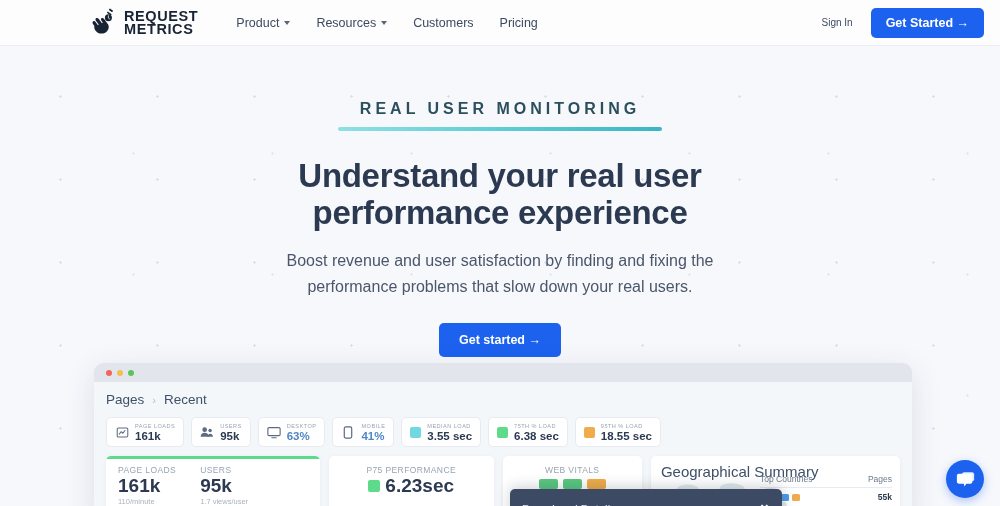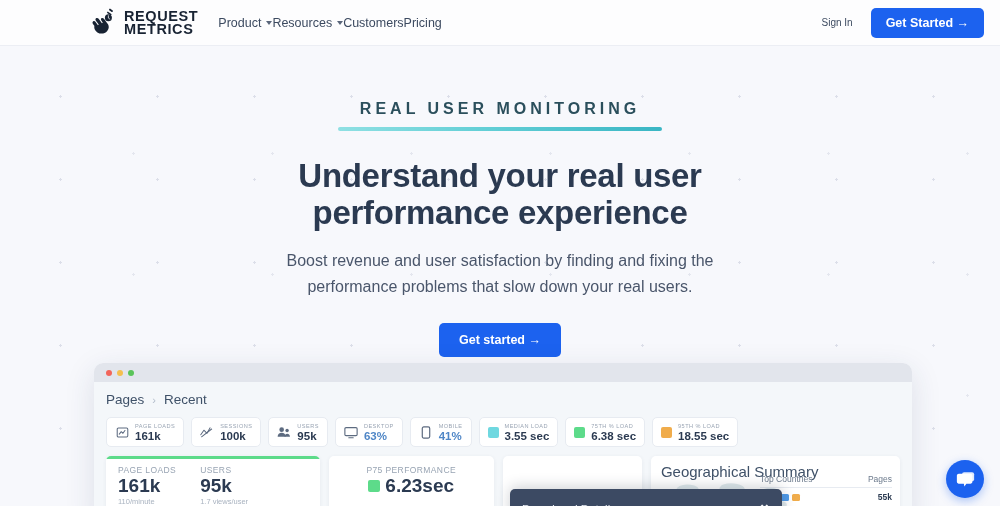--- a/index.html
+++ b/index.html
@@ -35,21 +35,21 @@
   .logo-text {
     margin-left: 6px;
     font-weight: 700;
     font-size: 14.5px;
     line-height: 13px;
     letter-spacing: .6px;
     color: #182333;
   }
   .logo-text span { display: block; }
 
-  .nav { display: flex; align-items: center; margin-left: 20px; }
+  .nav { display: flex; align-items: center; margin-left: 38px; gap: 26px; }
   .nav-item {
     font-size: 12.5px; color: #3c4a60; display: flex; align-items: center; gap: 5px;
     cursor: pointer; white-space: nowrap;
   }
   .caret { width: 0; height: 0; border-left: 3.5px solid transparent; border-right: 3.5px solid transparent; border-top: 4.5px solid #59657a; display:inline-block; }
 
   .header-right { margin-left: auto; margin-right: 16px; display: flex; align-items: center; gap: 18px; }
   .signin { font-size: 10px; color: #3c4a60; cursor: pointer; }
   .btn-primary {
     background: #1c62ef; color: #fff; font-size: 12.5px; font-weight: 600;
@@ -251,32 +251,20 @@
               <rect x="1.5" y="2.5" width="13" height="11" rx="1.5"></rect>
               <path d="M4 10l2.5-3 2 2L11 5.5" stroke-linecap="round" stroke-linejoin="round"></path>
             </svg>
           </span>
           <div class="txt">
             <div class="lbl">PAGE LOADS</div>
             <div class="val">161k</div>
           </div>
         </div>
 
-        <div class="pill">
-          <span class="ic">
-            <svg width="14" height="13" viewBox="0 0 18 14" fill="none" stroke="#5d6b80" stroke-width="1.3">
-              <path d="M1 10l4-6 4 4 4-7" stroke-linecap="round" stroke-linejoin="round"></path>
-              <path d="M2 12.5l13-10" stroke-linecap="round"></path>
-            </svg>
-          </span>
-          <div class="txt">
-            <div class="lbl">SESSIONS</div>
-            <div class="val">100k</div>
-          </div>
-        </div>
 
         <div class="pill">
           <span class="ic">
             <svg width="14" height="12" viewBox="0 0 18 14" fill="#5d6b80">
               <circle cx="6" cy="4" r="3"></circle>
                 <path d="M.8 13c0-3 2.3-5 5.2-5s5.2 2 5.2 5z"></path>
               <circle cx="13" cy="5" r="2.2"></circle>
                 <path d="M9.6 13c.2-2.4 1.7-3.8 3.6-3.8 1.8 0 3.3 1.4 3.5 3.8z"></path>
             </svg>
           </span>
@@ -362,20 +350,28 @@
             <div class="c-lbl">P75 PERFORMANCE</div>
             <div style="display:flex;align-items:center;justify-content:center;gap:5px">
               <span style="width:12px;height:12px;border-radius:2px;background:#5ddb8a;display:inline-block"></span>
               <span class="c-val">6.23sec</span>
             </div>
           </div>
         </div>
 
         <div class="card card3">
           <div class="topbar" style="background:transparent"></div>
+          <div class="card-inner">
+            <div class="c-lbl">WEB VITALS</div>
+            <div class="vitals-row">
+              <span class="vital" style="background:#5ac77f"></span>
+              <span class="vital" style="background:#5ac77f"></span>
+              <span class="vital" style="background:#f0ac4b"></span>
+            </div>
+          </div>
         </div>
 
         <div class="card card4">
           <div class="topbar" style="background:transparent"></div>
           <div class="card-inner" style="padding:4px 10px">
             <div class="geo-title">Geographical Summary</div>
           </div>
           <svg class="geo-map" viewBox="0 0 200 56">
             <g fill="#b9cfd6">
               <path d="M18 16c6-4 14-5 22-3 5 1 9 4 8 8-1 5-8 7-14 6-7-1-13-3-16-6-2-2-1-4 0-5z"></path>

